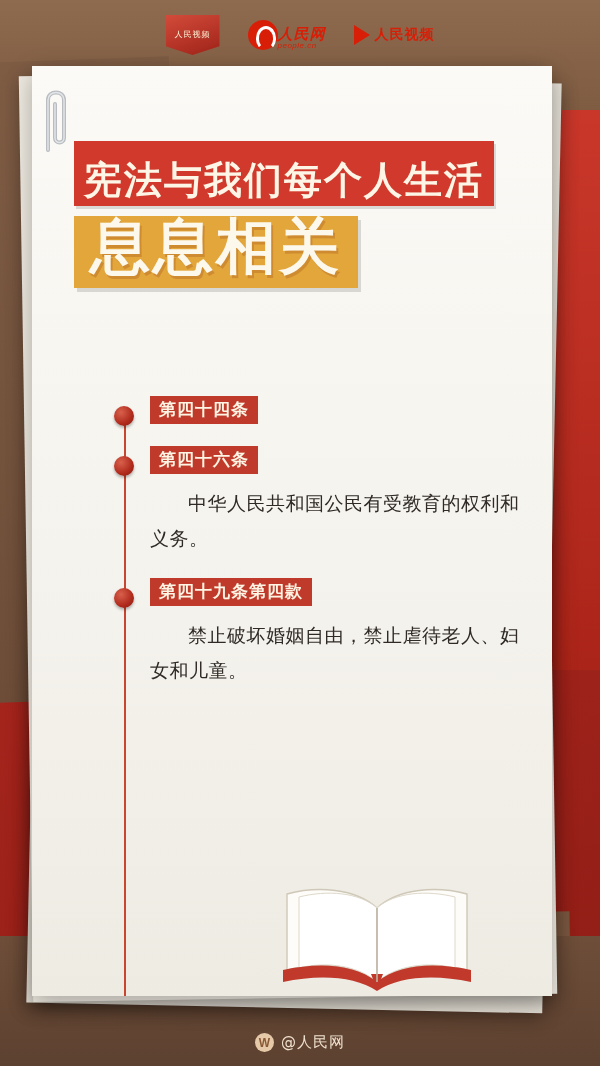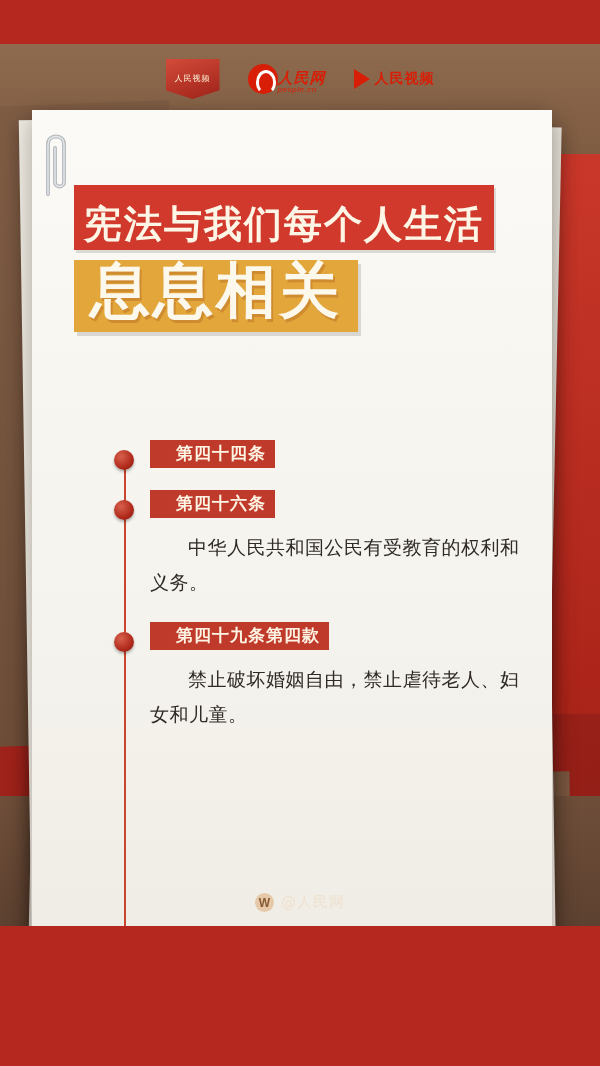--- a/index.html
+++ b/index.html
@@ -9,24 +9,23 @@
   body {
     width: 600px;
     height: 1066px;
     overflow: hidden;
     font-family: "Liberation Sans", sans-serif;
     background: #b5281f;
   }
   .poster {
     position: relative;
     width: 600px;
-    height: 882px;
+    height: 1066px;
     background: linear-gradient(160deg, #c0392b 0%, #a9261d 45%, #8e1d16 100%);
     overflow: hidden;
-    margin-top: 44px;
   }
   
   .kraft-top {
     position: absolute;
     left: 0; top: 0;
     width: 600px; height: 120px;
     background: linear-gradient(180deg, #8e6a4e 0%, #7d5b41 100%);
   }
   .kraft-left {
     position: absolute;
@@ -237,21 +236,21 @@
     box-shadow: 0 2px 3px rgba(0,0,0,.3);
   }
   .tag {
     display: inline-block;
     background: #c03a2b;
     color: #fdf4e3;
     font-family: "DejaVu Sans", sans-serif;
     font-size: 17px;
     font-weight: bold;
     letter-spacing: 1px;
-    padding: 5px 9px 6px 26px;
+    padding: 5px 9px 6px 9px;
     line-height: 1;
   }
   .body-text {
     margin-top: 12px;
     font-family: "DejaVu Sans", sans-serif;
     font-size: 19px;
     line-height: 1.85;
     color: #2f2a26;
     text-indent: 2em;
     letter-spacing: .5px;

